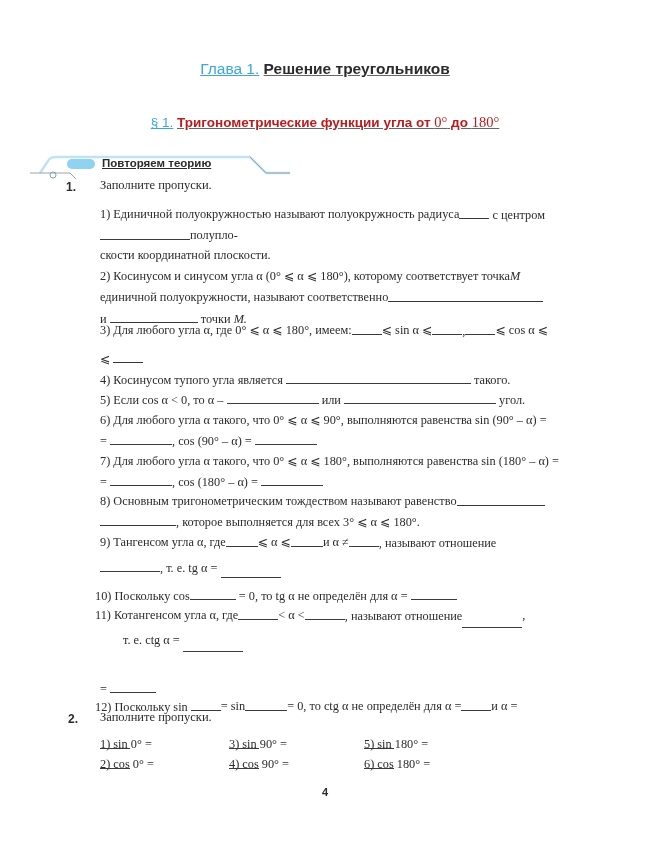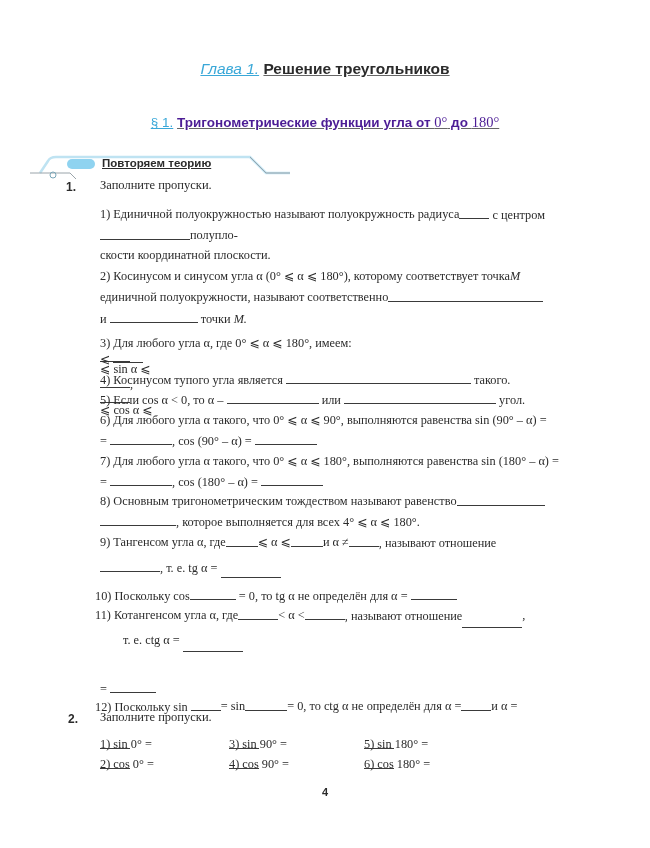--- a/index.html
+++ b/index.html
@@ -2,26 +2,26 @@
 <html><head>
 <meta charset="utf-8">
 <style>
   html, body { margin: 0; padding: 0; background: #ffffff; }
   body { width: 650px; height: 848px; position: relative; overflow: hidden;
          font-family: "Liberation Serif", "DejaVu Serif", serif; color: #2b2b2b; }
   .sans { font-family: "Liberation Sans", "DejaVu Sans", sans-serif; }
   .abs { position: absolute; }
 
   .chapter-title { left: 0; width: 650px; top: 60px; text-align: center; font-size: 15.5px; font-weight: bold; }
-  .chapter-title .num { color: #3aa8d8; font-weight: normal; text-decoration: underline; text-decoration-color: #3aa8d8; font-style: italic; }
+  .chapter-title .num { color: #3aa8d8; font-weight: normal; text-decoration: underline; text-decoration-color: #3aa8d8; }
   .chapter-title .name { color: #2b2b2b; text-decoration: underline; text-decoration-color: #666; }
 
   .section-title { left: 0; width: 650px; top: 114px; text-align: center; font-size: 13.5px; font-weight: bold; }
   .section-title .num { color: #3aa8d8; font-weight: normal; text-decoration: underline; text-decoration-color: #3aa8d8; }
-  .section-title .name { color: #4c1d95; text-decoration: underline; text-decoration-color: #666; }
+  .section-title .name { color: #b91c1c; text-decoration: underline; text-decoration-color: #666; }
   .section-title .serifnum { font-family: "Liberation Serif", serif; font-weight: normal; font-size: 14.5px; }
 
   .banner { left: 30px; top: 145px; width: 260px; height: 40px; }
   .banner-label { left: 102px; top: 157px; font-size: 11.5px; font-weight: bold; text-decoration: underline; color: #2b2b2b; }
 
   .task-num { font-family: "Liberation Sans", sans-serif; font-weight: bold; font-size: 12px; color: #2b2b2b; }
   .task-text { font-size: 12.5px; }
 
   .line { left: 100px; width: 473px; font-size: 12.3px; line-height: 14px; white-space: nowrap; }
   .just { display: flex; justify-content: flex-start; }
@@ -73,21 +73,21 @@
   <span>единичной полуокружности, называют соответственно</span>
   <span class="blank" style="width:155px;"></span>
 </div>
 <div class="abs line" style="top:311px;">
   <span>и</span>
   <span class="blank" style="width:88px;"></span>
   <span>точки</span>
   <i class="m">M.</i>
 </div>
 
-<div class="abs line just" style="top:336px;flex-direction:column;">
+<div class="abs line just" style="top:323px;">
   <span>3) Для любого угла α, где 0° ⩽ α ⩽ 180°, имеем:</span>
   <span class="blank" style="width:30px;"></span>
   <span>⩽ sin α ⩽</span>
   <span><span class="blank" style="width:30px;"></span><span>,</span></span>
   <span class="blank" style="width:30px;"></span>
   <span>⩽ cos α ⩽</span>
 </div>
 <div class="abs line" style="top:351px;">
   <span>⩽</span>
   <span class="blank" style="width:30px;"></span>
@@ -119,21 +119,21 @@
   <span>=</span>
   <span class="blank" style="width:62px;"></span><span>, cos (180° – α) =</span>
   <span class="blank" style="width:62px;"></span>
 </div>
 
 <div class="abs line just" style="top:494px;">
   <span>8) Основным тригонометрическим тождеством называют равенство</span>
   <span class="blank" style="width:88px;"></span>
 </div>
 <div class="abs line" style="top:514px;">
-  <span class="blank" style="width:76px;"></span><span>, которое выполняется для всех 4° ⩽ α ⩽ 180°.</span>
+  <span class="blank" style="width:76px;"></span><span>, которое выполняется для всех 3° ⩽ α ⩽ 180°.</span>
 </div>
 
 <div class="abs line just" style="top:535px;">
   <span>9) Тангенсом угла α, где</span>
   <span class="blank" style="width:32px;"></span>
   <span>⩽  α ⩽</span>
   <span class="blank" style="width:32px;"></span>
   <span>и α ≠</span>
   <span><span class="blank" style="width:30px;"></span><span>, называют отношение</span></span>
 </div>

